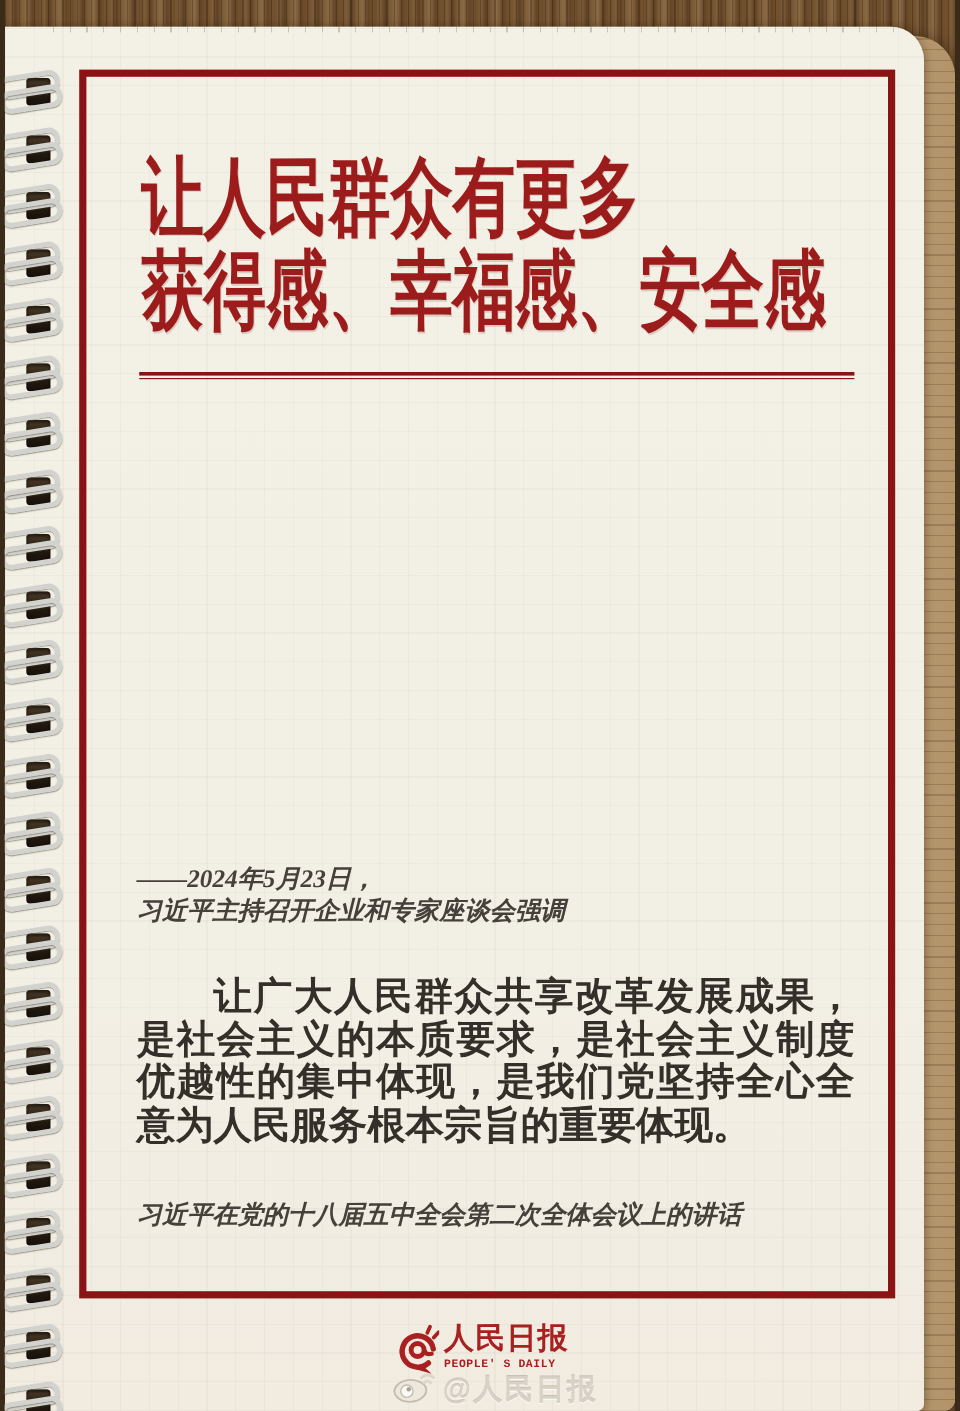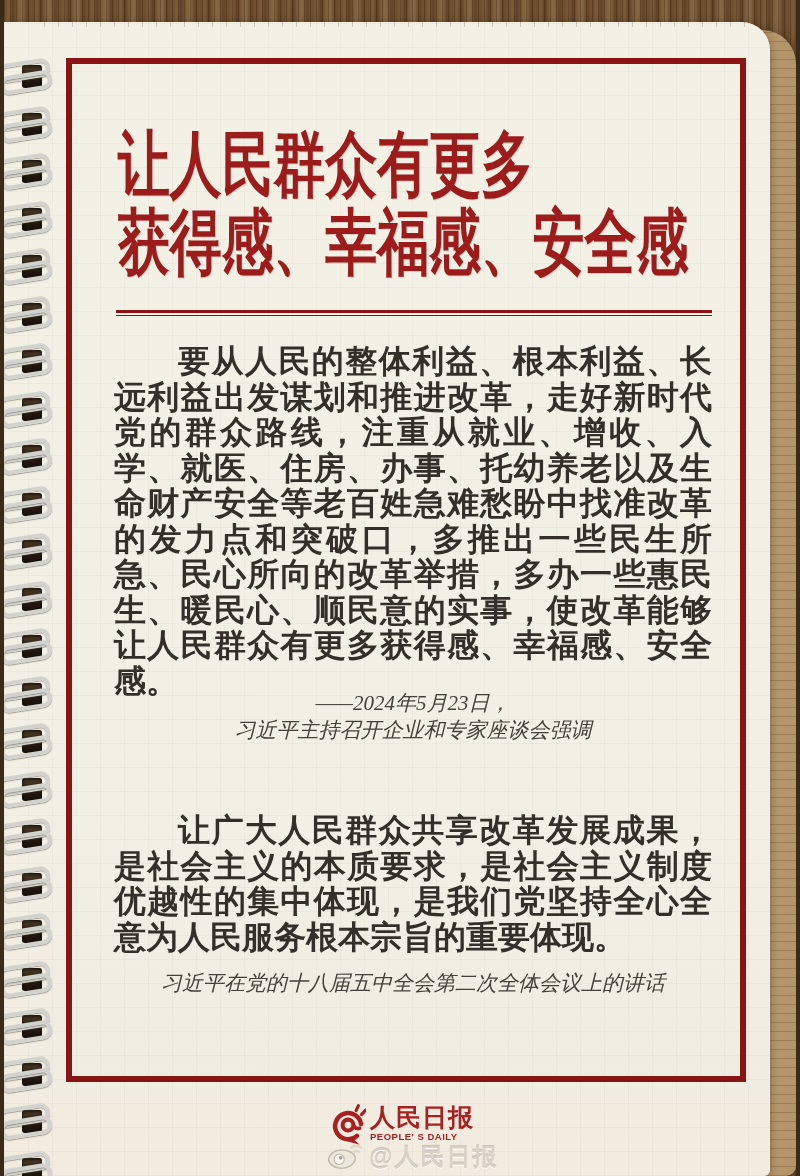--- a/index.html
+++ b/index.html
@@ -77,24 +77,25 @@
     color:var(--body-text,#343029);
     text-align:justify;text-justify:inter-character;
     text-indent:2em;
     letter-spacing:0;
   }
   .quote.q1{top:280px;}
   .quote.q2{top:749px;}
   
   .attr{
     position:absolute;left:42px;width:598px;
-    font-size:21px;line-height:27px;font-weight:400;
+    font-size:21px;line-height:27px;font-weight:700;
     font-style:italic;
     color:var(--attr-text,#45413a);
-    text-align:center;
+    text-align:left;
+    margin-top:29px;
   }
   .attr.a1{top:626px;}
   .attr.a2{top:906px;}
   
   .ring{position:absolute;left:-6px;width:52px;height:34px;}
   .ring .slot{
     position:absolute;left:24px;top:5px;width:20px;height:23px;
     background:linear-gradient(180deg,#5a4630 0%,#2a2014 40%,#171009 100%);
     border-radius:3px;
     box-shadow:0 1px 0 rgba(255,255,255,.5), inset 0 2px 3px rgba(0,0,0,.7);
@@ -105,21 +106,21 @@
     box-shadow:0 1px 1px rgba(60,50,35,.45), inset 0 1px 1px rgba(90,80,65,.5);
     transform:rotate(-9deg);
     background:transparent;
   }
   .ring .w1{left:0;top:1px;}
   .ring .w2{left:2px;top:13px;}
   
   .footer-logo{
     position:absolute;left:326px;top:1104px;
     display:flex;align-items:flex-start;gap:4px;
-    font-family:Liberation Sans, sans-serif;
+    font-family:Liberation Mono, monospace;
   }
   .logo-cn{
     font-size:25px;font-weight:900;letter-spacing:1px;
     color:var(--logo-red,#a82020);line-height:26px;
   }
   .logo-en{
     font-size:9.5px;font-weight:700;letter-spacing:.5px;
     color:var(--logo-red,#a82020);margin-top:1px;
   }
   .watermark{
@@ -144,21 +145,20 @@
   <div class="page"></div>
 
   <div class="frame">
     <h1 class="title">
       <span>让人民群众有更多</span>
       <span>获得感、幸福感、安全感</span>
     </h1>
 
     <div class="separator"></div>
 
-    <p class="quote q1">要从人民的整体利益、根本利益、长远利益出发谋划和推进改革，走好新时代党的群众路线，注重从就业、增收、入学、就医、住房、办事、托幼养老以及生命财产安全等老百姓急难愁盼中找准改革的发力点和突破口，多推出一些民生所急、民心所向的改革举措，多办一些惠民生、暖民心、顺民意的实事，使改革能够让人民群众有更多获得感、幸福感、安全感。</p>
 
     <div class="attr a1">
       <div>——2024年5月23日，</div>
       <div>习近平主持召开企业和专家座谈会强调</div>
     </div>
 
     <p class="quote q2">让广大人民群众共享改革发展成果，是社会主义的本质要求，是社会主义制度优越性的集中体现，是我们党坚持全心全意为人民服务根本宗旨的重要体现。</p>
 
     <div class="attr a2">
       <div>习近平在党的十八届五中全会第二次全体会议上的讲话</div>

